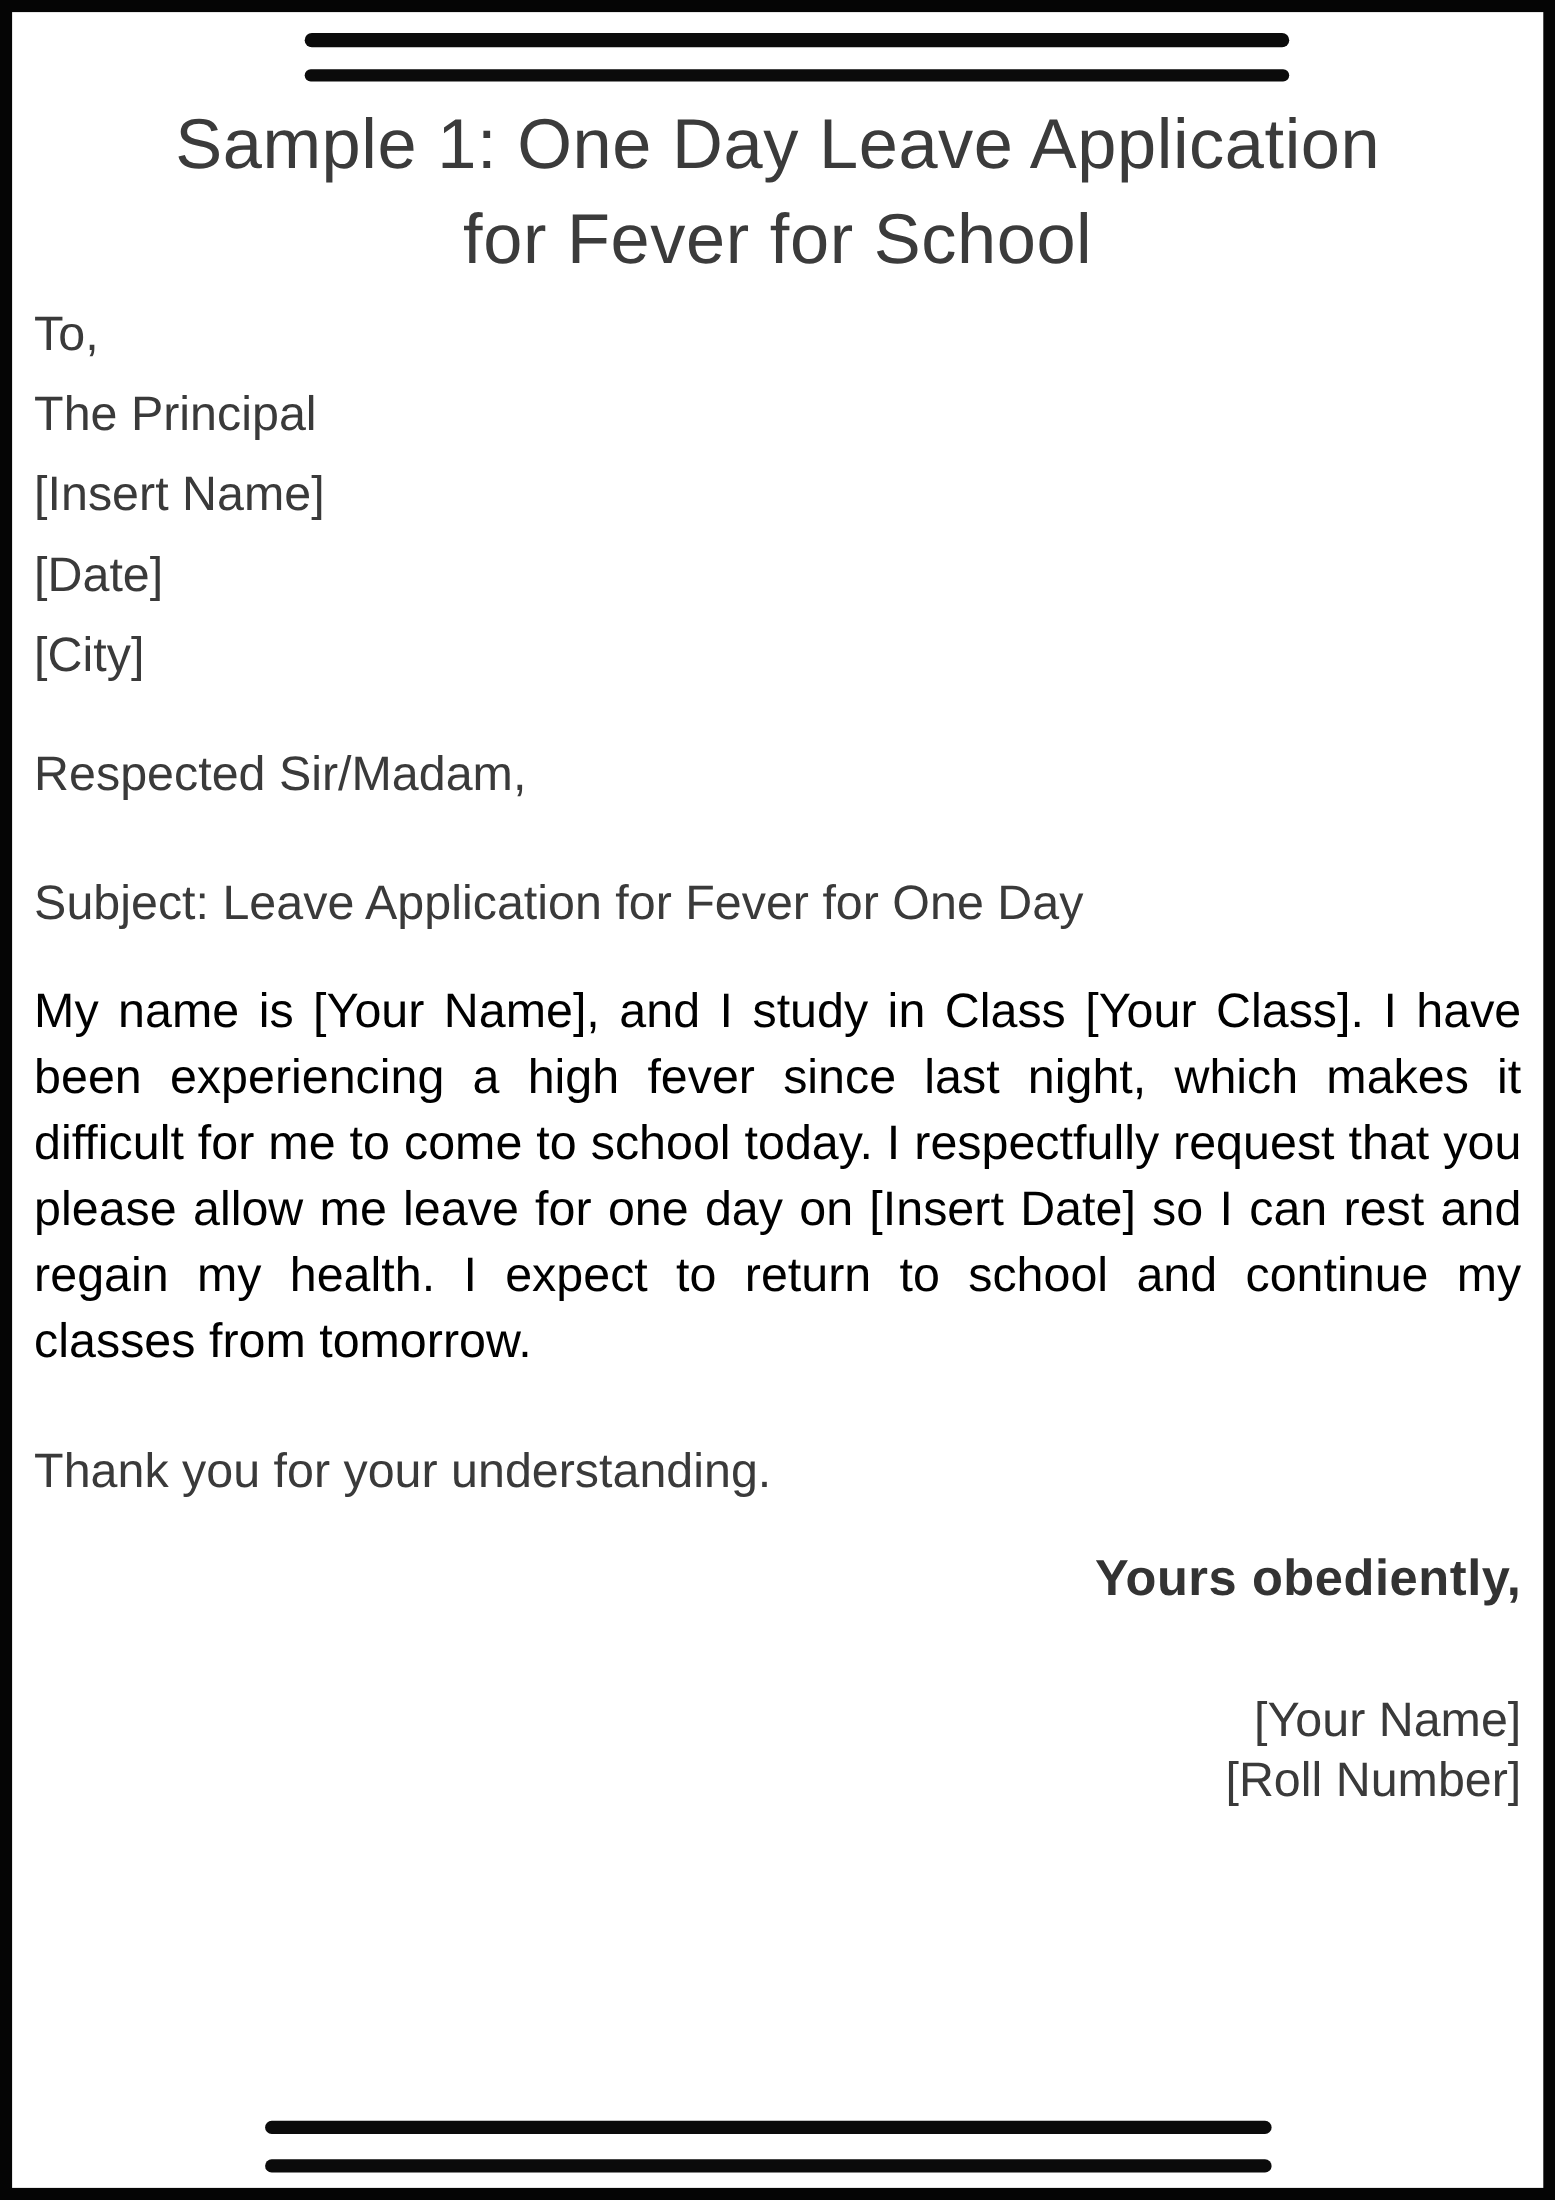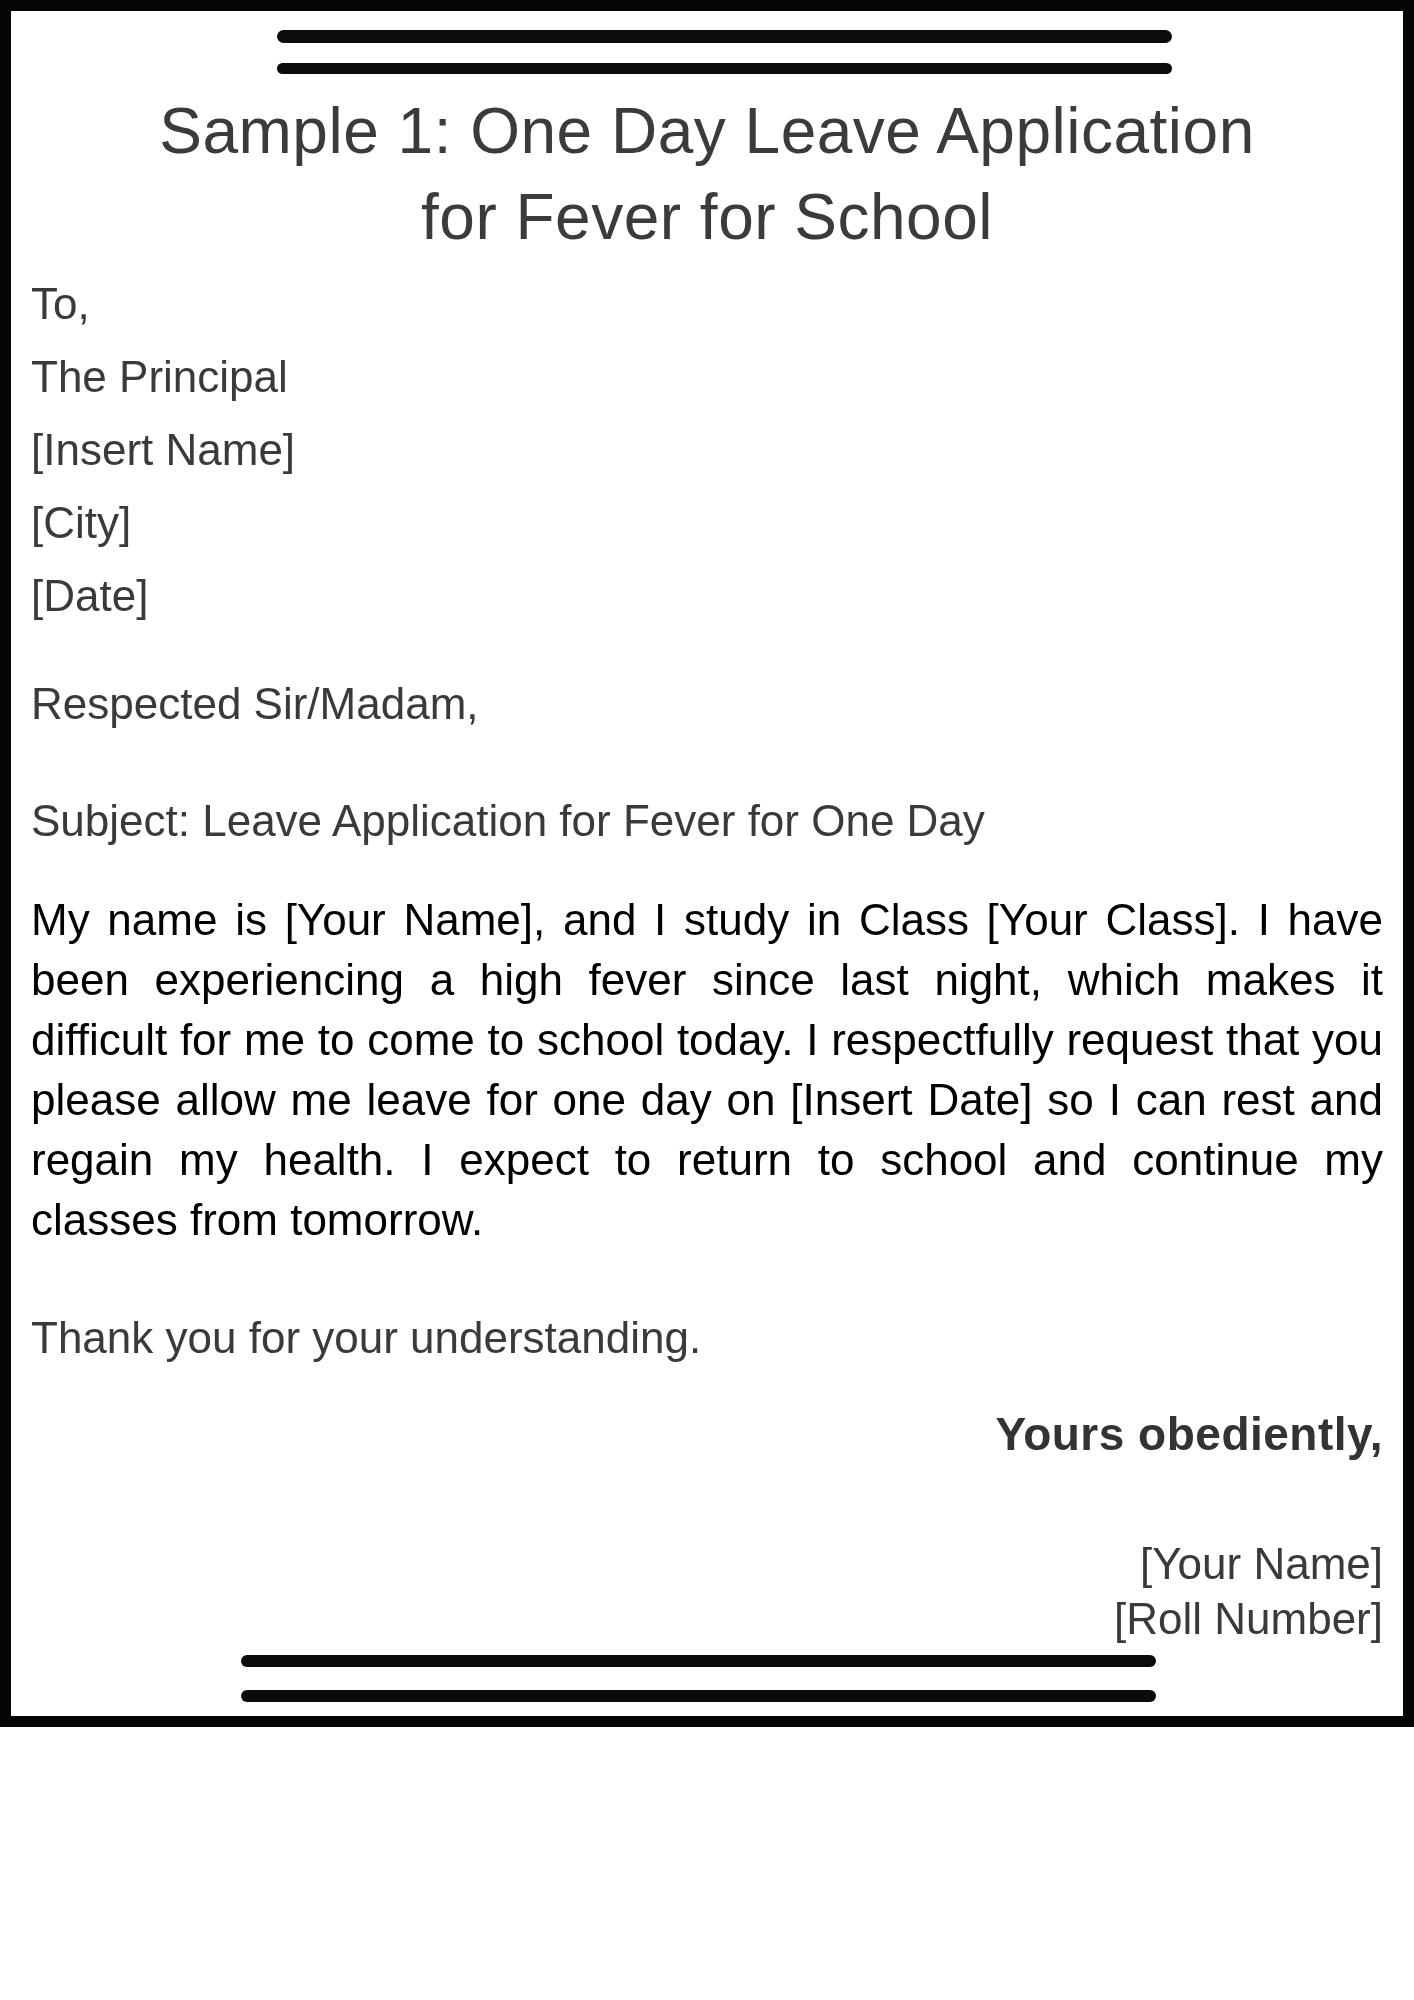--- a/index.html
+++ b/index.html
@@ -3,21 +3,21 @@
 <meta charset="utf-8">
 <style>
   html, body {
     margin: 0;
     padding: 0;
     background: #ffffff;
   }
   .page {
     position: relative;
     width: 1414px;
-    height: 1727px;
+    height: 2000px;
     box-sizing: border-box;
     background: #ffffff;
     border: 11px solid #050505;
     padding: 0 20px;
     overflow: hidden;
     font-family: "Liberation Sans", "DejaVu Sans", sans-serif;
     color: #3a3a3a;
   }
   .rule {
     background: #0b0b0b;
@@ -104,22 +104,22 @@
 
   <h1 class="title">
     <span>Sample 1: One Day Leave Application</span>
     <span>for Fever for School</span>
   </h1>
 
   <div class="recipient">
     <p>To,</p>
     <p>The Principal</p>
     <p>[Insert Name]</p>
+    <p>[Date]</p>
     <p>[City]</p>
-    <p>[Date]</p>
   </div>
 
   <p class="text-line salutation">Respected Sir/Madam,</p>
 
   <p class="text-line subject">Subject: Leave Application for Fever for One Day</p>
 
   <p class="body-text">My name is [Your Name], and I study in Class [Your Class]. I have been experiencing a high fever since last night, which makes it difficult for me to come to school today. I respectfully request that you please allow me leave for one day on [Insert Date] so I can rest and regain my health. I expect to return to school and continue my classes from tomorrow.</p>
 
   <p class="text-line thanks">Thank you for your understanding.</p>
 

